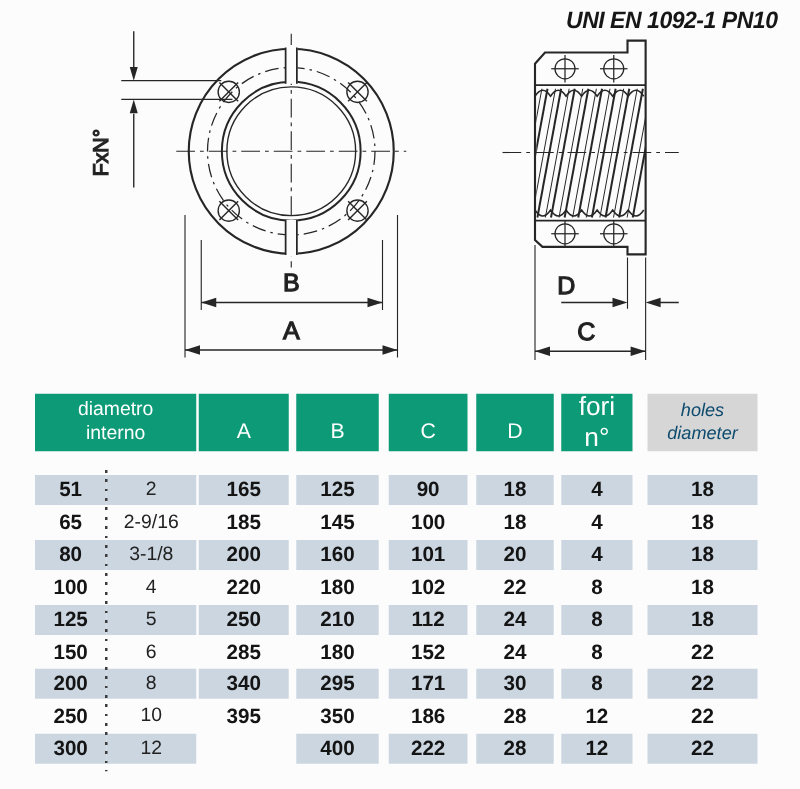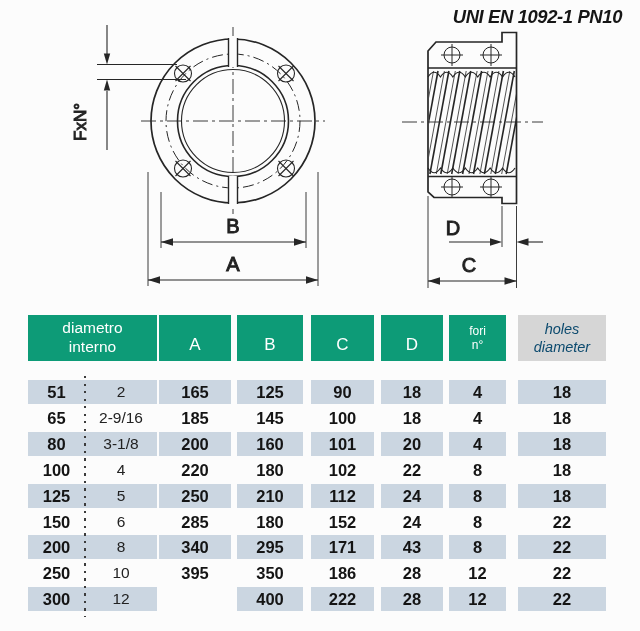--- a/index.html
+++ b/index.html
@@ -36,21 +36,21 @@
     display:flex;align-items:center;justify-content:center;
     text-align:center;white-space:pre-line;
     font-size:15.5px;line-height:1.2;
   }
   .th-dn{left:28px;width:129px;}
   .th-letter{align-items:flex-end;padding-bottom:6px;font-size:17px;}
   .th-a{left:159px;width:72px;}
   .th-b{left:237px;width:66px;}
   .th-c{left:311px;width:63px;}
   .th-d{left:381px;width:62px;}
-  .th-fori{left:449px;width:57px;font-size:12px;}
+  .th-fori{left:449px;width:57px;font-size:21px;}
   .th-holes{
     left:518px;width:88px;
     background:var(--holes-header-bg);color:#0c4a6e;
     font-style:italic;font-size:14.5px;line-height:1.25;
   }
   .tbody{position:absolute;left:0;top:64px;width:640px;height:234px;}
   .row{position:absolute;left:0;width:552px;height:25.9px;}
   .cell{
     position:absolute;top:1px;height:24px;line-height:24px;
     text-align:center;font-weight:bold;font-size:16.5px;
@@ -294,21 +294,21 @@
           <div class="cell c5">24</div>
           <div class="cell c6">8</div>
           <div class="cell c7">22</div>
         </div>
         <div class="row shaded" style="top: 155.4px;">
           <div class="cell c0">200</div>
           <div class="cell c1">8</div>
           <div class="cell c2">340</div>
           <div class="cell c3">295</div>
           <div class="cell c4">171</div>
-          <div class="cell c5">43</div>
+          <div class="cell c5">30</div>
           <div class="cell c6">8</div>
           <div class="cell c7">22</div>
         </div>
         <div class="row" style="top: 181.3px;">
           <div class="cell c0">250</div>
           <div class="cell c1">10</div>
           <div class="cell c2">395</div>
           <div class="cell c3">350</div>
           <div class="cell c4">186</div>
           <div class="cell c5">28</div>

